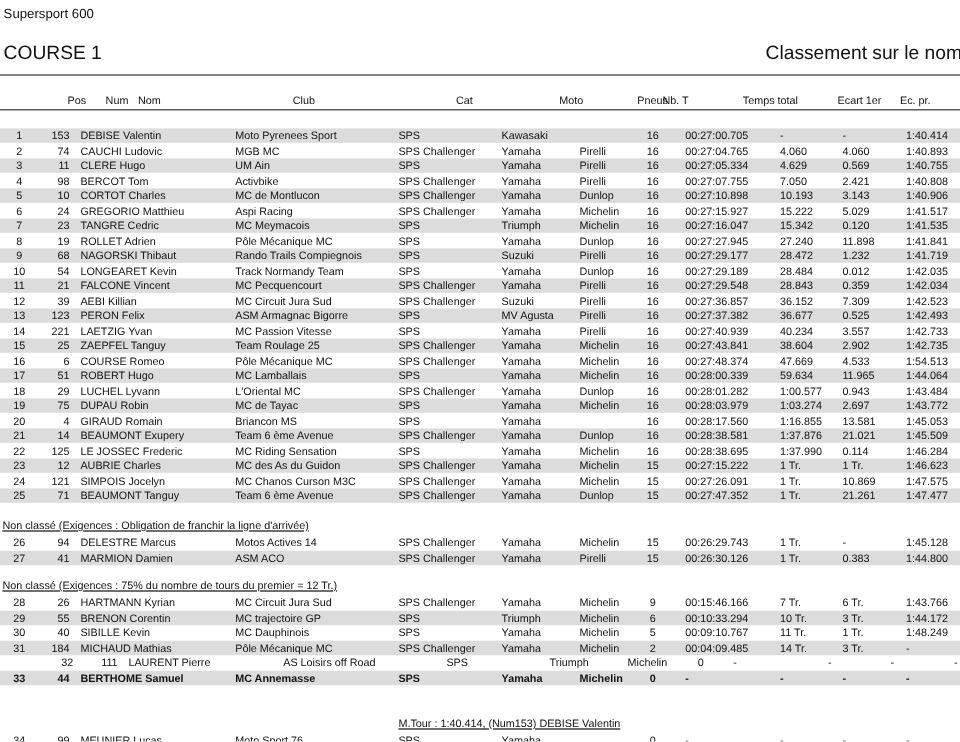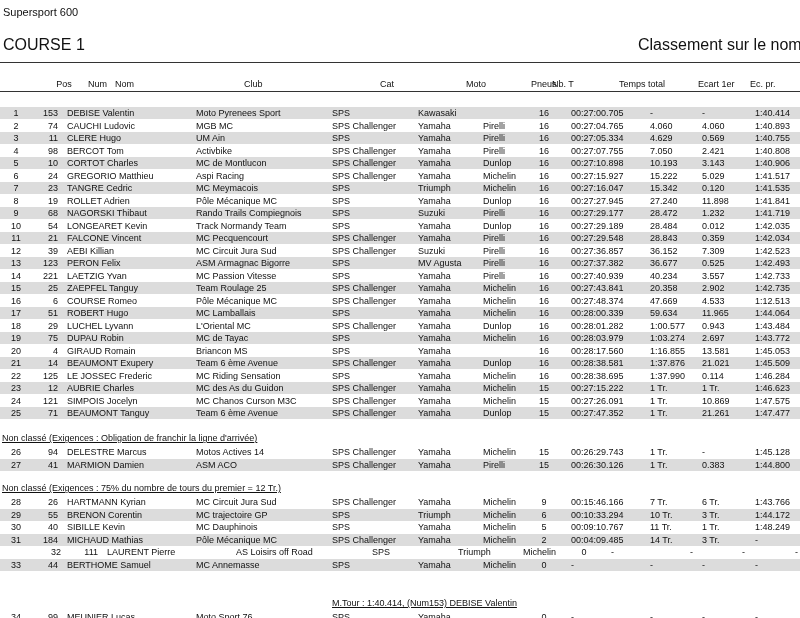--- a/index.html
+++ b/index.html
@@ -256,37 +256,37 @@
     <div class="row shade" style="top: 282px;">
       <span class="cell c-pos">15</span>
       <span class="cell c-num">25</span>
       <span class="cell c-nom">ZAEPFEL Tanguy</span>
       <span class="cell c-club">Team Roulage 25</span>
       <span class="cell c-cat">SPS Challenger</span>
       <span class="cell c-moto">Yamaha</span>
       <span class="cell c-pneus">Michelin</span>
       <span class="cell c-nbt">16</span>
       <span class="cell c-temps">00:27:43.841</span>
-      <span class="cell c-ecart">20.358</span>
+      <span class="cell c-ecart">38.604</span>
       <span class="cell c-ecpr">2.902</span>
       <span class="cell c-mtour">1:42.735</span>
     </div>
     <div class="row" style="top: 294.5px;">
       <span class="cell c-pos">16</span>
       <span class="cell c-num">6</span>
       <span class="cell c-nom">COURSE Romeo</span>
       <span class="cell c-club">Pôle Mécanique MC</span>
       <span class="cell c-cat">SPS Challenger</span>
       <span class="cell c-moto">Yamaha</span>
       <span class="cell c-pneus">Michelin</span>
       <span class="cell c-nbt">16</span>
       <span class="cell c-temps">00:27:48.374</span>
       <span class="cell c-ecart">47.669</span>
       <span class="cell c-ecpr">4.533</span>
-      <span class="cell c-mtour">1:12.513</span>
+      <span class="cell c-mtour">1:54.513</span>
     </div>
     <div class="row shade" style="top: 307px;">
       <span class="cell c-pos">17</span>
       <span class="cell c-num">51</span>
       <span class="cell c-nom">ROBERT Hugo</span>
       <span class="cell c-club">MC Lamballais</span>
       <span class="cell c-cat">SPS</span>
       <span class="cell c-moto">Yamaha</span>
       <span class="cell c-pneus">Michelin</span>
       <span class="cell c-nbt">16</span>
@@ -506,21 +506,21 @@
       <span class="cell c-club">AS Loisirs off Road</span>
       <span class="cell c-cat">SPS</span>
       <span class="cell c-moto">Triumph</span>
       <span class="cell c-pneus">Michelin</span>
       <span class="cell c-nbt">0</span>
       <span class="cell c-temps">-</span>
       <span class="cell c-ecart">-</span>
       <span class="cell c-ecpr">-</span>
       <span class="cell c-mtour">-</span>
     </div>
-    <div class="row shade" style="top: 558.5px;">
+    <div class="row shade" style="top: 558.5px; font-weight: bold;">
       <span class="cell c-pos">33</span>
       <span class="cell c-num">44</span>
       <span class="cell c-nom">BERTHOME Samuel</span>
       <span class="cell c-club">MC Annemasse</span>
       <span class="cell c-cat">SPS</span>
       <span class="cell c-moto">Yamaha</span>
       <span class="cell c-pneus">Michelin</span>
       <span class="cell c-nbt">0</span>
       <span class="cell c-temps">-</span>
       <span class="cell c-ecart">-</span>

